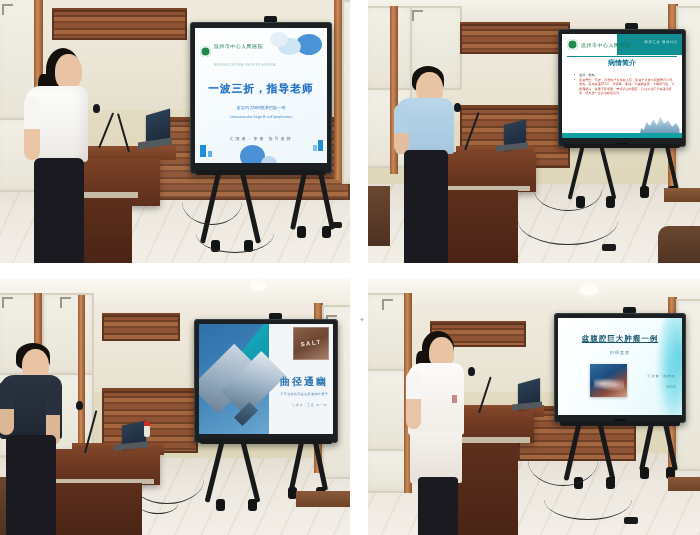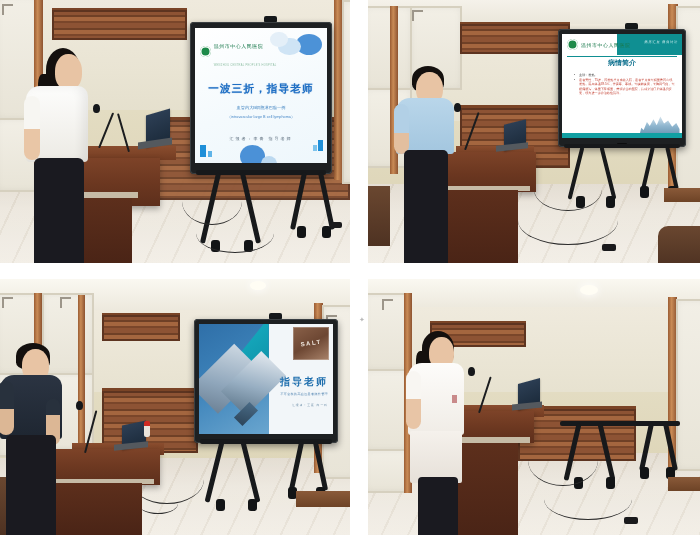--- a/index.html
+++ b/index.html
@@ -360,21 +360,21 @@
         <div class="tvscreen">
           <div class="slide s3">
             <div class="bgl"></div>
             <div class="tri"></div>
             <div class="dia1"></div>
             <div class="dia2"></div>
             <div class="dia3"></div>
             <div class="photo">
               <div class="saltword">SALT</div>
             </div>
-            <div class="t3">指导老师</div>
+            <div class="t3">曲径通幽</div>
             <div class="s3sub">不可忽视的高血压患者限盐管理</div>
             <div class="s3auth">汇报者：王磊  内一科</div>
           </div>
         </div>
         <div class="tvfoot"></div>
       </div>
 
       <div class="stand-bar" style="left:200px;top:160px;width:132px;height:5px;"></div>
       <div class="stand-leg" style="left:212px;top:162px;width:5px;height:62px;transform:rotate(14deg);"></div>
       <div class="stand-leg" style="left:248px;top:162px;width:5px;height:62px;transform:rotate(-14deg);"></div>
@@ -427,20 +427,35 @@
       <div class="corner-br" style="left:14px;top:20px;"></div>
       <div class="wpost" style="left:36px;top:14px;width:8px;height:200px;"></div>
 
       <div class="slat-frame" style="left:62px;top:42px;width:96px;height:3px;"></div>
       <div class="slats" style="left:62px;top:44px;width:96px;height:24px;"></div>
       <div class="slats" style="left:150px;top:130px;width:118px;height:52px;"></div>
       <div class="slat-frame" style="left:150px;top:127px;width:118px;height:3px;"></div>
       <div class="wpost" style="left:300px;top:18px;width:9px;height:170px;"></div>
       <div class="wpanel" style="left:308px;top:20px;width:28px;height:168px;"></div>
 
+      <div class="tvwrap" style="left:186px;top:34px;width:132px;height:110px;">
+        <div class="tvcam"></div>
+        <div class="tvbezel"></div>
+        <div class="tvscreen">
+          <div class="slide s4">
+            <div class="wave"></div>
+            <div class="t4">盆腹腔巨大肿瘤一例</div>
+            <div class="s4sub">护理查房</div>
+            <div class="pic"></div>
+            <div class="s4auth">汇报者：陈晓丽</div>
+            <div class="s4date">2023.08</div>
+          </div>
+        </div>
+        <div class="tvfoot"></div>
+      </div>
 
       <div class="stand-bar" style="left:192px;top:142px;width:120px;height:5px;"></div>
       <div class="stand-leg" style="left:202px;top:144px;width:5px;height:58px;transform:rotate(13deg);"></div>
       <div class="stand-leg" style="left:236px;top:144px;width:5px;height:58px;transform:rotate(-13deg);"></div>
       <div class="stand-leg" style="left:276px;top:144px;width:5px;height:48px;transform:rotate(12deg);"></div>
       <div class="stand-leg" style="left:300px;top:144px;width:5px;height:48px;transform:rotate(-12deg);"></div>
       <div class="caster" style="left:206px;top:198px;"></div>
       <div class="caster" style="left:238px;top:198px;"></div>
       <div class="caster" style="left:272px;top:188px;"></div>
       <div class="caster" style="left:298px;top:188px;"></div>

